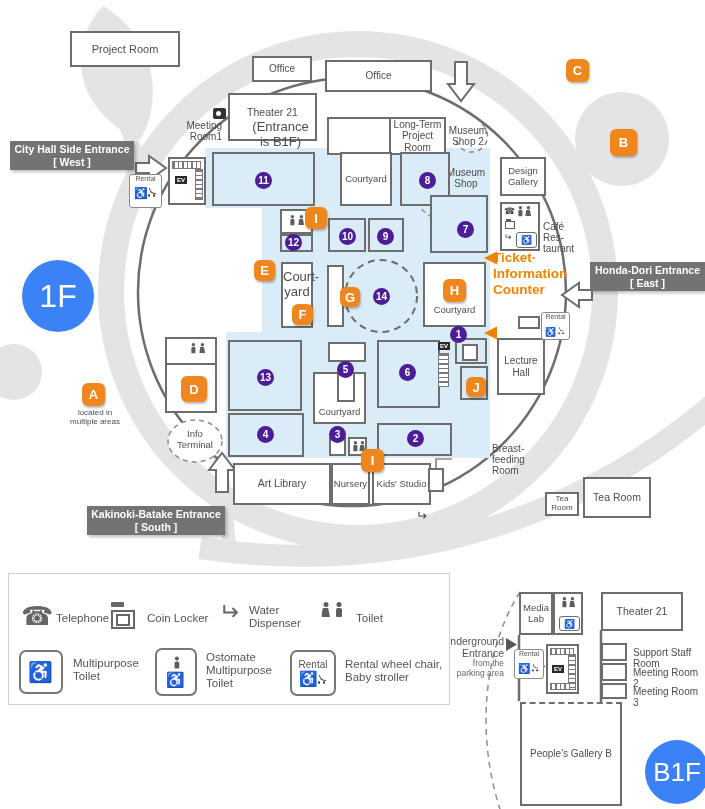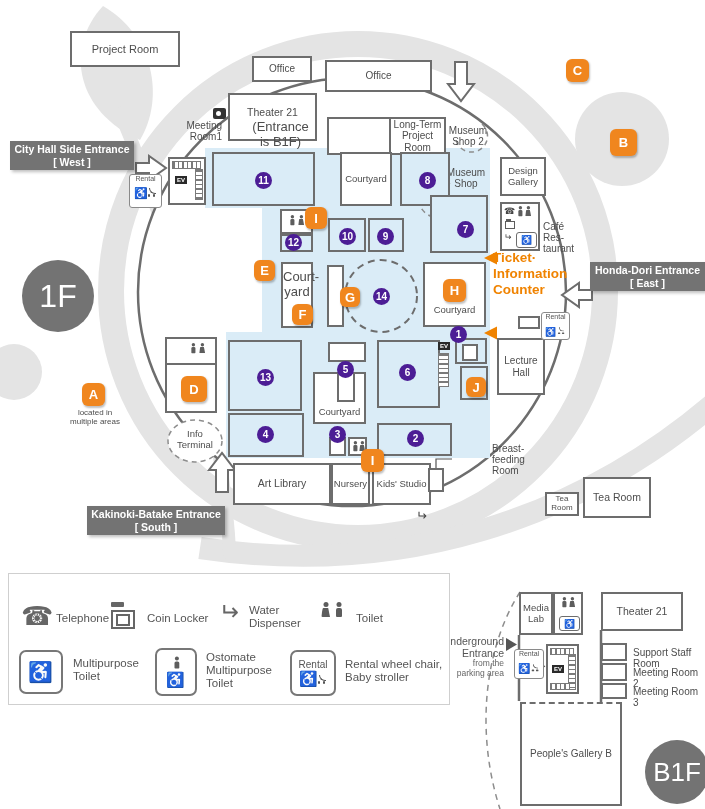--- a/index.html
+++ b/index.html
@@ -11,21 +11,21 @@
   .lbl{position:absolute;white-space:pre-line;line-height:1.12;color:#4d4d4d;}
   .cc{display:flex;align-items:center;justify-content:center;text-align:center;}
   .num{position:absolute;width:17px;height:17px;border-radius:50%;background:#4c1d95;color:#fff;
        font-size:10px;font-weight:bold;display:flex;align-items:center;justify-content:center;z-index:6;}
   .badge{position:absolute;width:23px;height:23px;border-radius:6px;background:#f0861e;color:#fff;
          font-weight:bold;font-size:13px;display:flex;align-items:center;justify-content:center;
          box-shadow:1px 1.5px 2px rgba(0,0,0,.25);z-index:7;}
   .elabel{position:absolute;background:#737373;color:#fff;font-weight:bold;text-align:center;
           font-size:10.5px;line-height:1.2;padding:2px 4px;box-shadow:2px 2px 3px rgba(0,0,0,.25);
           white-space:pre-line;z-index:8;box-sizing:border-box;}
-  .fcirc{position:absolute;border-radius:50%;background:#737373;color:#fff;
+  .fcirc{position:absolute;border-radius:50%;background:#3b82f6;color:#fff;
          display:flex;align-items:center;justify-content:center;z-index:5;}
   .person{position:relative;display:inline-block;width:9px;height:16px;}
   .person:before{content:"";position:absolute;top:0;left:50%;transform:translateX(-50%);
                  width:5px;height:5px;border-radius:50%;background:#5d5d5d;}
   .person:after{content:"";position:absolute;top:6px;left:50%;transform:translateX(-50%);
                 width:6px;height:9px;background:#5d5d5d;border-radius:2px 2px 1px 1px;}
   .person.w:after{width:9px;clip-path:polygon(50% 0,80% 0,100% 100%,0 100%,20% 0);}
   .sm{transform:scale(.68);transform-origin:top left;}
   .ev{position:absolute;background:#2a2a2a;color:#fff;font-size:6px;font-weight:bold;
       padding:1px 2px;line-height:1;z-index:4;}

